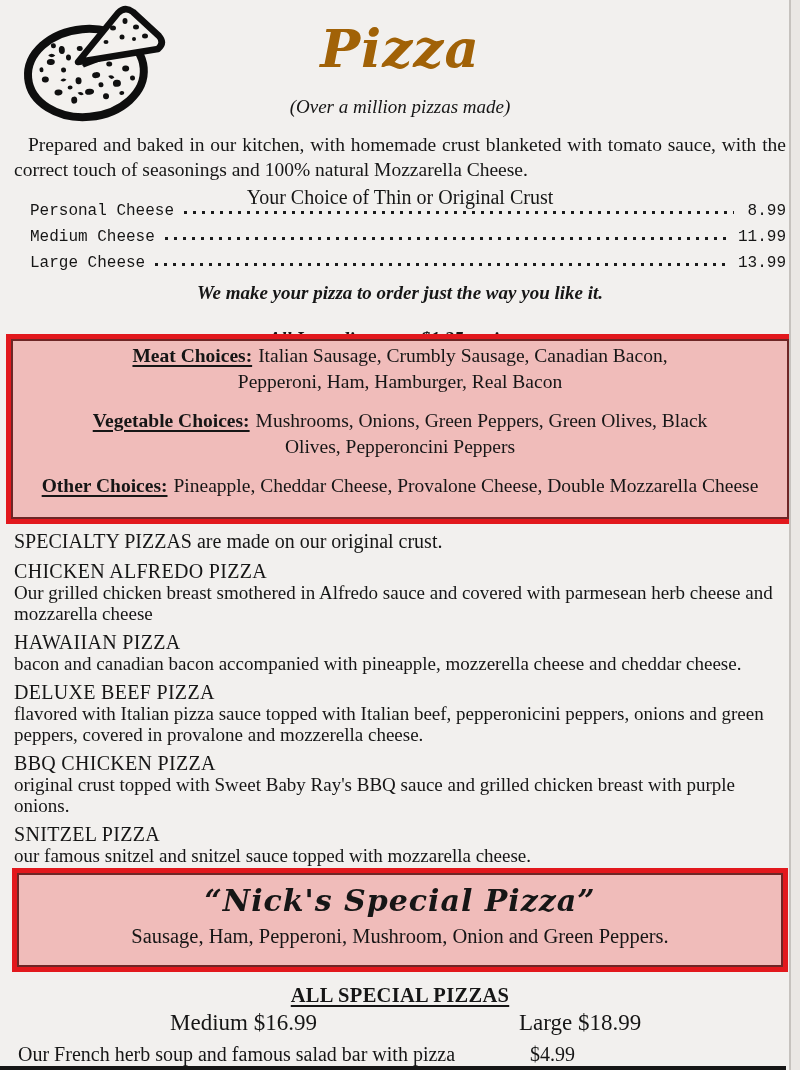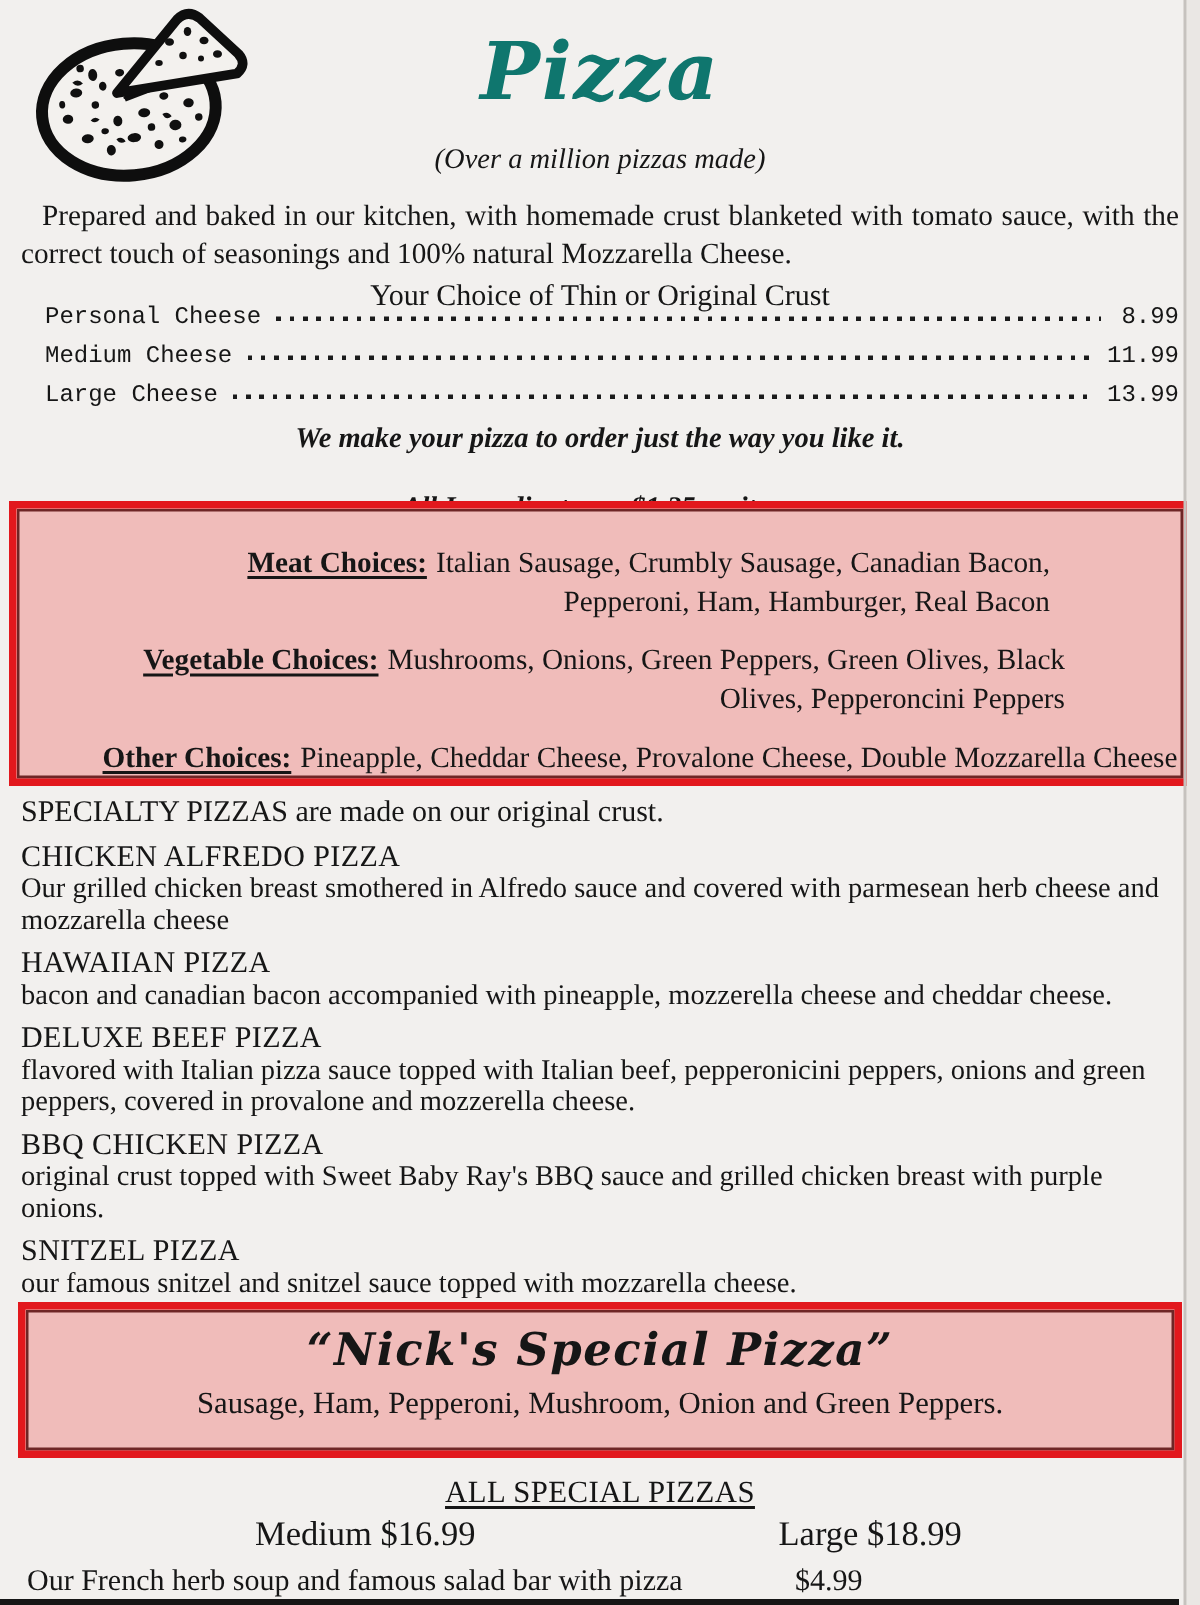--- a/index.html
+++ b/index.html
@@ -6,21 +6,21 @@
   .page {
     position:relative; width:800px; height:1070px; margin:0 auto;
     background:#f2f0ee; overflow:hidden;
     font-family:"Liberation Serif", serif; color:#161616;
   }
   
   .illustration { position:absolute; top:4px; left:12px; width:168px; height:122px; }
   .header { position:absolute; top:18px; left:0; right:0; text-align:center; }
   .title {
     font-family:"DejaVu Serif", serif; font-style:italic; font-weight:bold;
-    font-size:53px; line-height:1.15; color:#0f766e; letter-spacing:1px;
+    font-size:53px; line-height:1.15; color:#a16207; letter-spacing:1px;
   }
   .subtitle { font-size:19px; line-height:23px; font-weight:normal; font-style:italic; margin-top:16px; }
   
   .intro {
     position:absolute; top:112px; left:14px; width:772px;
     font-size:19.5px; line-height:25px; text-align:justify; text-indent:14px;
   }
   .crust { position:absolute; top:166px; left:0; right:0; text-align:center; font-size:20px;margin-top:20px; }
   
   .prices { position:absolute; top:194px; left:30px; right:14px; font-size:16px;font-family:Liberation Mono, monospace; }
@@ -32,22 +32,22 @@
   .price-value { min-width:44px; text-align:right; }
   
   .notes { position:absolute; top:281px; left:0; right:0; text-align:center;
     font-weight:bold; font-style:italic; font-size:19px; line-height:23px; }
   .notes-line2 { margin-top:23px; }
   
   .red-box {
     position:absolute; box-sizing:border-box; background:#f0bcba;
     border:5px solid #e2181d; box-shadow:inset 0 0 0 2px #6e2626;
   }
-  .choices-box { top:334px; left:6px; right:6px; height:190px; padding-top:24px;
-    text-align:right; font-size:19.5px; }
+  .choices-box { top:334px; left:6px; right:6px; height:190px; padding-top:4px;
+    text-align:center; font-size:19.5px; }
   .choice-group { line-height:26px; margin:0 auto 13px auto; }
   .choice-group.g1 { max-width:600px; }
   .choice-group.g2 { max-width:620px; }
   .choice-group.g3 { max-width:770px; }
   .choice-label { font-weight:bold; text-decoration:underline; text-decoration-thickness:2px; text-underline-offset:3px; }
   .choice-items { margin-left:6px; }
   
   .spec-heading { position:absolute; top:530px; left:14px; font-size:20px; }
   .spec-list { position:absolute; top:560px; left:14px; width:772px; font-size:19px; }
   .spec-item { margin-bottom:7px; }
@@ -55,21 +55,21 @@
   .spec-desc { line-height:21px; }
   
   .special-box { top:868px; left:12px; right:12px; height:104px; text-align:center; }
   .special-title {
     margin-top:10px; font-family:"DejaVu Serif", serif; font-style:italic; font-weight:bold;
     font-size:30px; line-height:36px; letter-spacing:1px;
   }
   .special-toppings { margin-top:6px; font-size:20.5px; }
   
   .as-heading { position:absolute; top:984px; left:0; right:0; text-align:center;
-    font-size:20.5px; font-weight:normal; text-decoration:underline;
+    font-size:20.5px; font-weight:bold; text-decoration:underline;
     text-decoration-thickness:2px; text-underline-offset:3px; letter-spacing:0.3px; }
   .as-sizes { position:absolute; top:1010px; left:0; right:0; height:26px; font-size:23px; }
   .as-medium { position:absolute; left:170px; }
   .as-large  { position:absolute; left:519px; }
   .as-addon  { position:absolute; top:1043px; left:0; right:0; height:26px; font-size:20px; }
   .addon-label { position:absolute; left:18px; }
   .addon-price { position:absolute; left:530px; }
   
   .right-edge { position:absolute; top:0; bottom:0; right:0; width:9px; background:#eae7e4; }
   .right-line { position:absolute; top:0; bottom:0; right:9px; width:2px; background:#c6c2be; }

